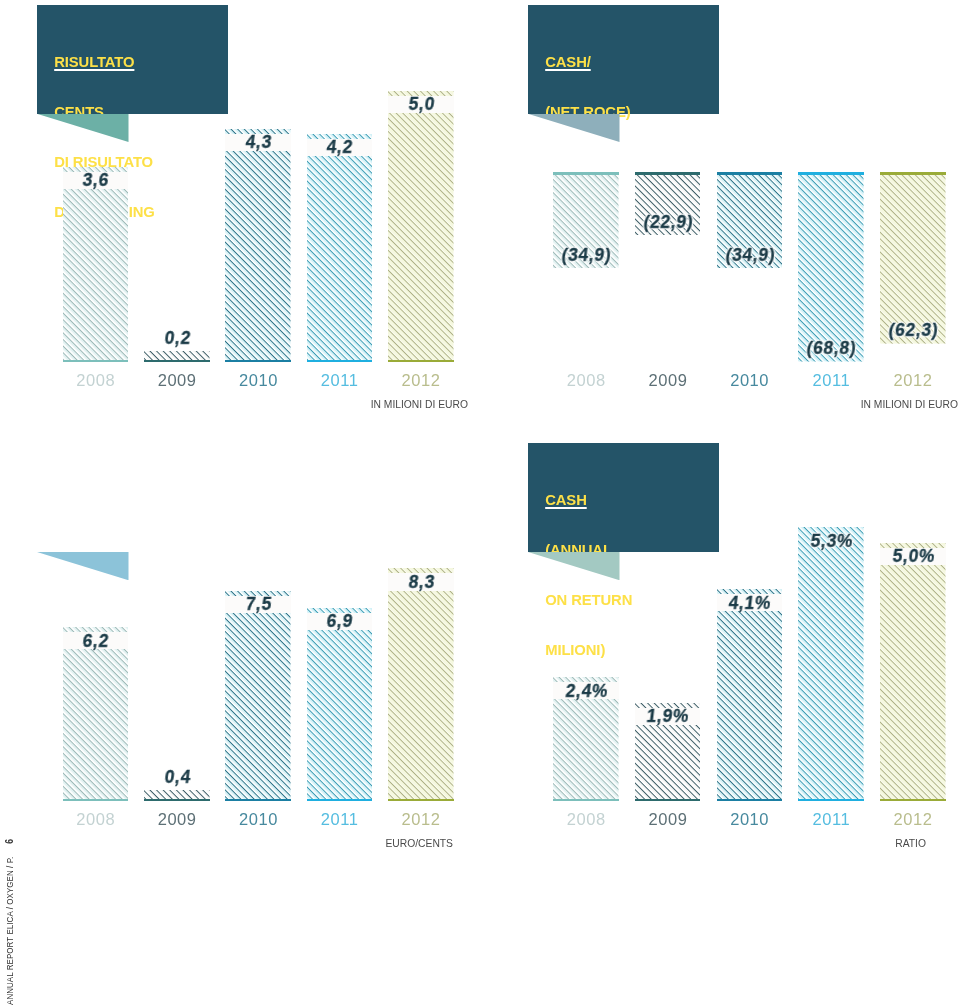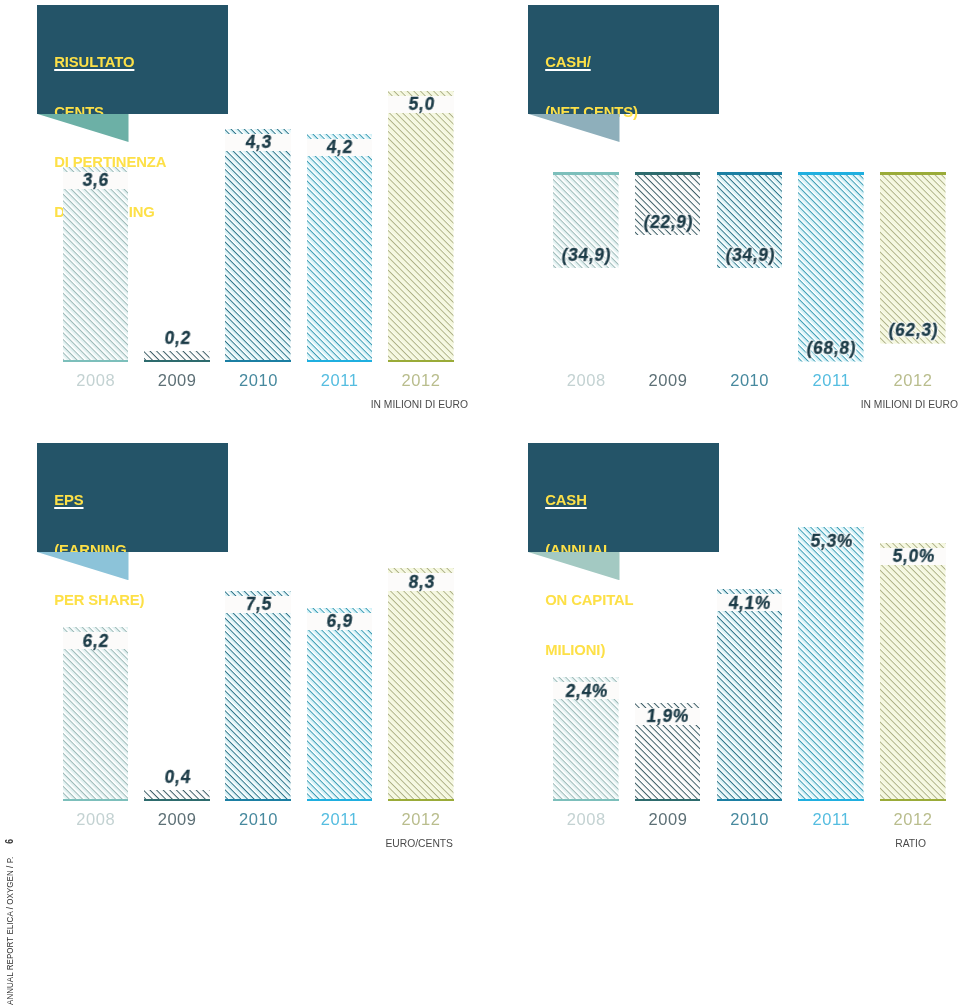--- a/index.html
+++ b/index.html
@@ -41,21 +41,21 @@
 </style>
 </head>
 <body>
 
 <div class="page" id="page">
     <div class="chart" style="position: absolute; left: 0px; top: 0px; width: 960px; height: 1008px;">
       <div class="titlebox" style="left: 37px; top: 5px; width: 191px; height: 109px; background: rgb(36, 84, 104);">
         <div class="titlelines">
           <span class="titleline">RISULTATO</span>
           <span class="titleline">CENTS</span>
-          <span class="titleline">DI PERTINENZA</span>
+          <span class="titleline">DI RISULTATO</span>
           <span class="titleline">DEL EARNING</span>
         </div>
       </div>
       <div class="tail" style="left: 37px; top: 113.8px; width: 91.5px; height: 28.3px; background: rgb(108, 176, 166); clip-path: polygon(0px 0px, 100% 0px, 100% 100%);"></div>
       <div class="bar" style="left: 62.8px; top: 166.52px; width: 65.5px; height: 195.48px;">
         <svg width="65.5" height="195.48" style="position: absolute; left: 0px; top: 0px; display: block;">
           <rect width="65.5" height="195.48" fill="url(#hatch-0-0)"></rect>
         </svg>
         <div class="baseline" style="background: rgb(124, 191, 187); bottom: 0px;"></div>
       </div>
@@ -92,21 +92,21 @@
         <div class="baseline" style="background: rgb(154, 171, 56); bottom: 0px;"></div>
       </div>
       <div class="vallbl boxed" style="left: 388px; width: 65.5px; top: 95.5px;"><span>5,0</span></div>
       <div class="yearlbl" style="left: 388px; width: 65.5px; top: 371.5px; color: rgb(185, 189, 141);">2012</div>
       <div class="unit" style="top: 397.5px; left: 468px; transform: translateX(-100%) scaleX(0.905);">IN MILIONI DI EURO</div>
     </div>
     <div class="chart" style="position: absolute; left: 0px; top: 0px; width: 960px; height: 1008px;">
       <div class="titlebox" style="left: 528px; top: 5px; width: 191px; height: 109px; background: rgb(36, 84, 104);">
         <div class="titlelines">
           <span class="titleline">CASH/</span>
-          <span class="titleline">(NET CENTS)</span>
+          <span class="titleline">(NET ROCE)</span>
         </div>
       </div>
       <div class="tail" style="left: 528px; top: 113.8px; width: 91.5px; height: 28.3px; background: rgb(142, 175, 187); clip-path: polygon(0px 0px, 100% 0px, 100% 100%);"></div>
       <div class="bar" style="left: 553.2px; top: 172.2px; width: 65.5px; height: 96.1495px;">
         <svg width="65.5" height="96.14949999999999" style="position: absolute; left: 0px; top: 0px; display: block;">
           <rect width="65.5" height="96.14949999999999" fill="url(#hatch-1-0)"></rect>
         </svg>
         <div class="baseline" style="background: rgb(124, 191, 187); top: 0px;"></div>
       </div>
       <div class="vallbl halo" style="left: 553.2px; width: 65.5px; top: 246.349px;"><span>(34,9)</span></div>
@@ -139,27 +139,20 @@
         <svg width="65.5" height="171.63649999999998" style="position: absolute; left: 0px; top: 0px; display: block;">
           <rect width="65.5" height="171.63649999999998" fill="url(#hatch-1-4)"></rect>
         </svg>
         <div class="baseline" style="background: rgb(154, 171, 56); top: 0px;"></div>
       </div>
       <div class="vallbl halo" style="left: 880px; width: 65.5px; top: 321.837px;"><span>(62,3)</span></div>
       <div class="yearlbl" style="left: 880px; width: 65.5px; top: 371.5px; color: rgb(185, 189, 141);">2012</div>
       <div class="unit" style="top: 397.5px; left: 958px; transform: translateX(-100%) scaleX(0.905);">IN MILIONI DI EURO</div>
     </div>
     <div class="chart" style="position: absolute; left: 0px; top: 0px; width: 960px; height: 1008px;">
-      <div class="titlebox" style="left: 37px; top: 443px; width: 191px; height: 109px; background: rgb(36, 84, 104);">
-        <div class="titlelines">
-          <span class="titleline">EPS</span>
-          <span class="titleline">(EARNING</span>
-          <span class="titleline">PER SHARE)</span>
-        </div>
-      </div>
       <div class="tail" style="left: 37px; top: 552px; width: 91.5px; height: 28.3px; background: rgb(140, 195, 217); clip-path: polygon(0px 0px, 100% 0px, 100% 100%);"></div>
       <div class="bar" style="left: 62.8px; top: 627.39px; width: 65.5px; height: 173.91px;">
         <svg width="65.5" height="173.91" style="position: absolute; left: 0px; top: 0px; display: block;">
           <rect width="65.5" height="173.91" fill="url(#hatch-2-0)"></rect>
         </svg>
         <div class="baseline" style="background: rgb(124, 191, 187); bottom: 0px;"></div>
       </div>
       <div class="vallbl boxed" style="left: 62.8px; width: 65.5px; top: 632.39px;"><span>6,2</span></div>
       <div class="yearlbl" style="left: 62.8px; width: 65.5px; top: 810.5px; color: rgb(195, 210, 210);">2008</div>
       <div class="bar" style="left: 144.1px; top: 790.08px; width: 65.5px; height: 11.22px;">
@@ -194,21 +187,21 @@
       </div>
       <div class="vallbl boxed" style="left: 388px; width: 65.5px; top: 573.485px;"><span>8,3</span></div>
       <div class="yearlbl" style="left: 388px; width: 65.5px; top: 810.5px; color: rgb(185, 189, 141);">2012</div>
       <div class="unit" style="top: 836.5px; left: 453px; transform: translateX(-100%) scaleX(0.905);">EURO/CENTS</div>
     </div>
     <div class="chart" style="position: absolute; left: 0px; top: 0px; width: 960px; height: 1008px;">
       <div class="titlebox" style="left: 528px; top: 443px; width: 191px; height: 109px; background: rgb(36, 84, 104);">
         <div class="titlelines">
           <span class="titleline">CASH</span>
           <span class="titleline">(ANNUAL</span>
-          <span class="titleline">ON CAPITAL</span>
+          <span class="titleline">ON RETURN</span>
           <span class="titleline">MILIONI)</span>
         </div>
       </div>
       <div class="tail" style="left: 528px; top: 552px; width: 91.5px; height: 28.3px; background: rgb(163, 201, 194); clip-path: polygon(0px 0px, 100% 0px, 100% 100%);"></div>
       <div class="bar" style="left: 553.2px; top: 677.22px; width: 65.5px; height: 124.08px;">
         <svg width="65.5" height="124.08" style="position: absolute; left: 0px; top: 0px; display: block;">
           <rect width="65.5" height="124.08" fill="url(#hatch-3-0)"></rect>
         </svg>
         <div class="baseline" style="background: rgb(124, 191, 187); bottom: 0px;"></div>
       </div>

